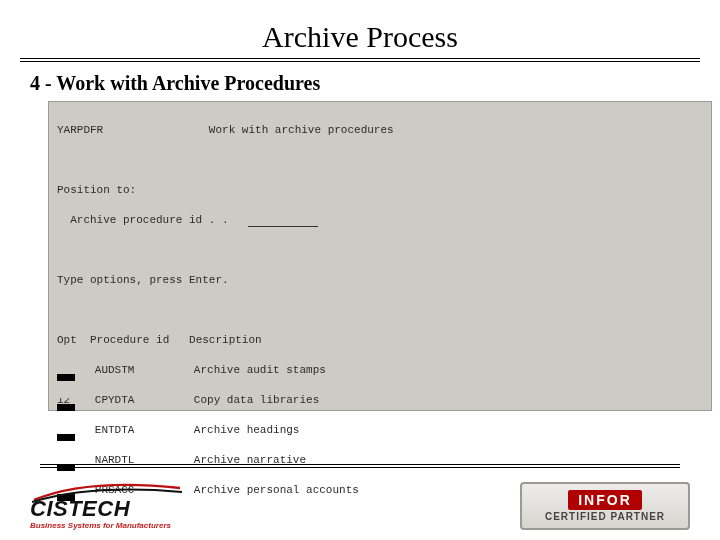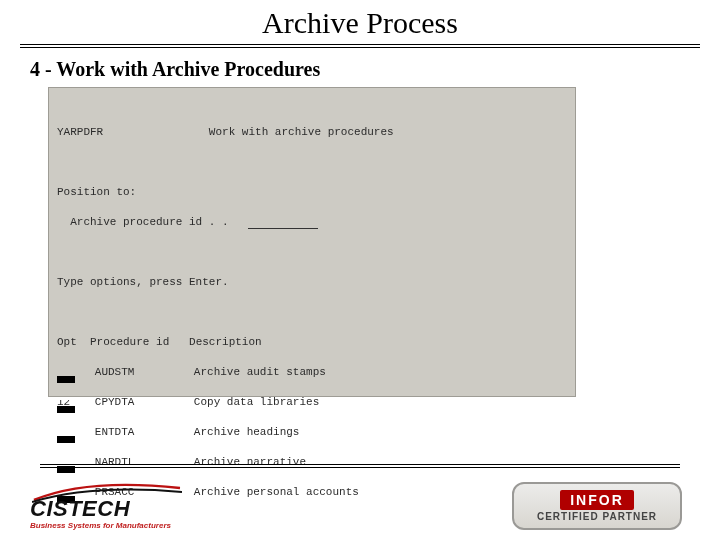--- a/index.html
+++ b/index.html
@@ -7,47 +7,47 @@
     width: 720px;
     height: 540px;
     background: #fff;
     font-family: "Times New Roman", serif;
     position: relative;
     overflow: hidden;
   }
   .slide-title {
     text-align: center;
     font-size: 30px;
-    padding-top: 6px;
+    padding-top: 20px;
     padding-bottom: 4px;
     color: #000;
   }
   .rule-dbl {
     border: none;
     border-top: 1px solid #000;
     margin: 0 20px;
   }
   .rule-dbl.second { margin-top: 2px; }
   .subtitle {
     font-size: 20px;
     font-weight: bold;
     color: #000;
     margin: 10px 0 6px 30px;
   }
   .terminal {
     margin-left: 48px;
-    width: 528px;
+    width: 664px;
     height: 310px;
     background: #cdcbc4;
     border: 1px solid #9e9c95;
     font-family: "Courier New", monospace;
     font-size: 11px;
     line-height: 15px;
     color: #2b2b2b;
-    padding: 22px 8px;
+    padding: 6px 8px;
     position: relative;
     white-space: pre;
   }
   .term-row { display: block; height: 15px; }
   .opt-input {
     display: inline-block;
     width: 18px;
     border: none;
     border-bottom: 7px solid #000000;
     background: transparent;
@@ -65,21 +65,21 @@
     border: none;
     border-bottom: 1px solid #333;
     background: transparent;
     font-family: inherit;
     font-size: inherit;
     height: 13px;
   }
   .logos {
     position: absolute;
     left: 0;
-    right: 8px;
+    right: 0;
     bottom: 10px;
     height: 55px;
     padding: 0 30px;
     display: flex;
     justify-content: space-between;
     align-items: flex-end;
   }
   .logo-cistech {
     width: 170px;
     height: 50px;
@@ -106,21 +106,21 @@
     font-family: Arial, sans-serif;
     font-weight: bold;
     font-size: 8px;
     color: #c02020;
     font-style: italic;
   }
   .logo-infor {
     width: 170px;
     height: 48px;
     border: 2px solid #9a9996;
-    border-radius: 12px;
+    border-radius: 4px;
     background: linear-gradient(#ececea, #d8d6d0);
     display: flex;
     flex-direction: column;
     align-items: center;
     justify-content: center;
     gap: 1px;
   }
   .infor-box {
     background: #b00000;
     color: #fff;

